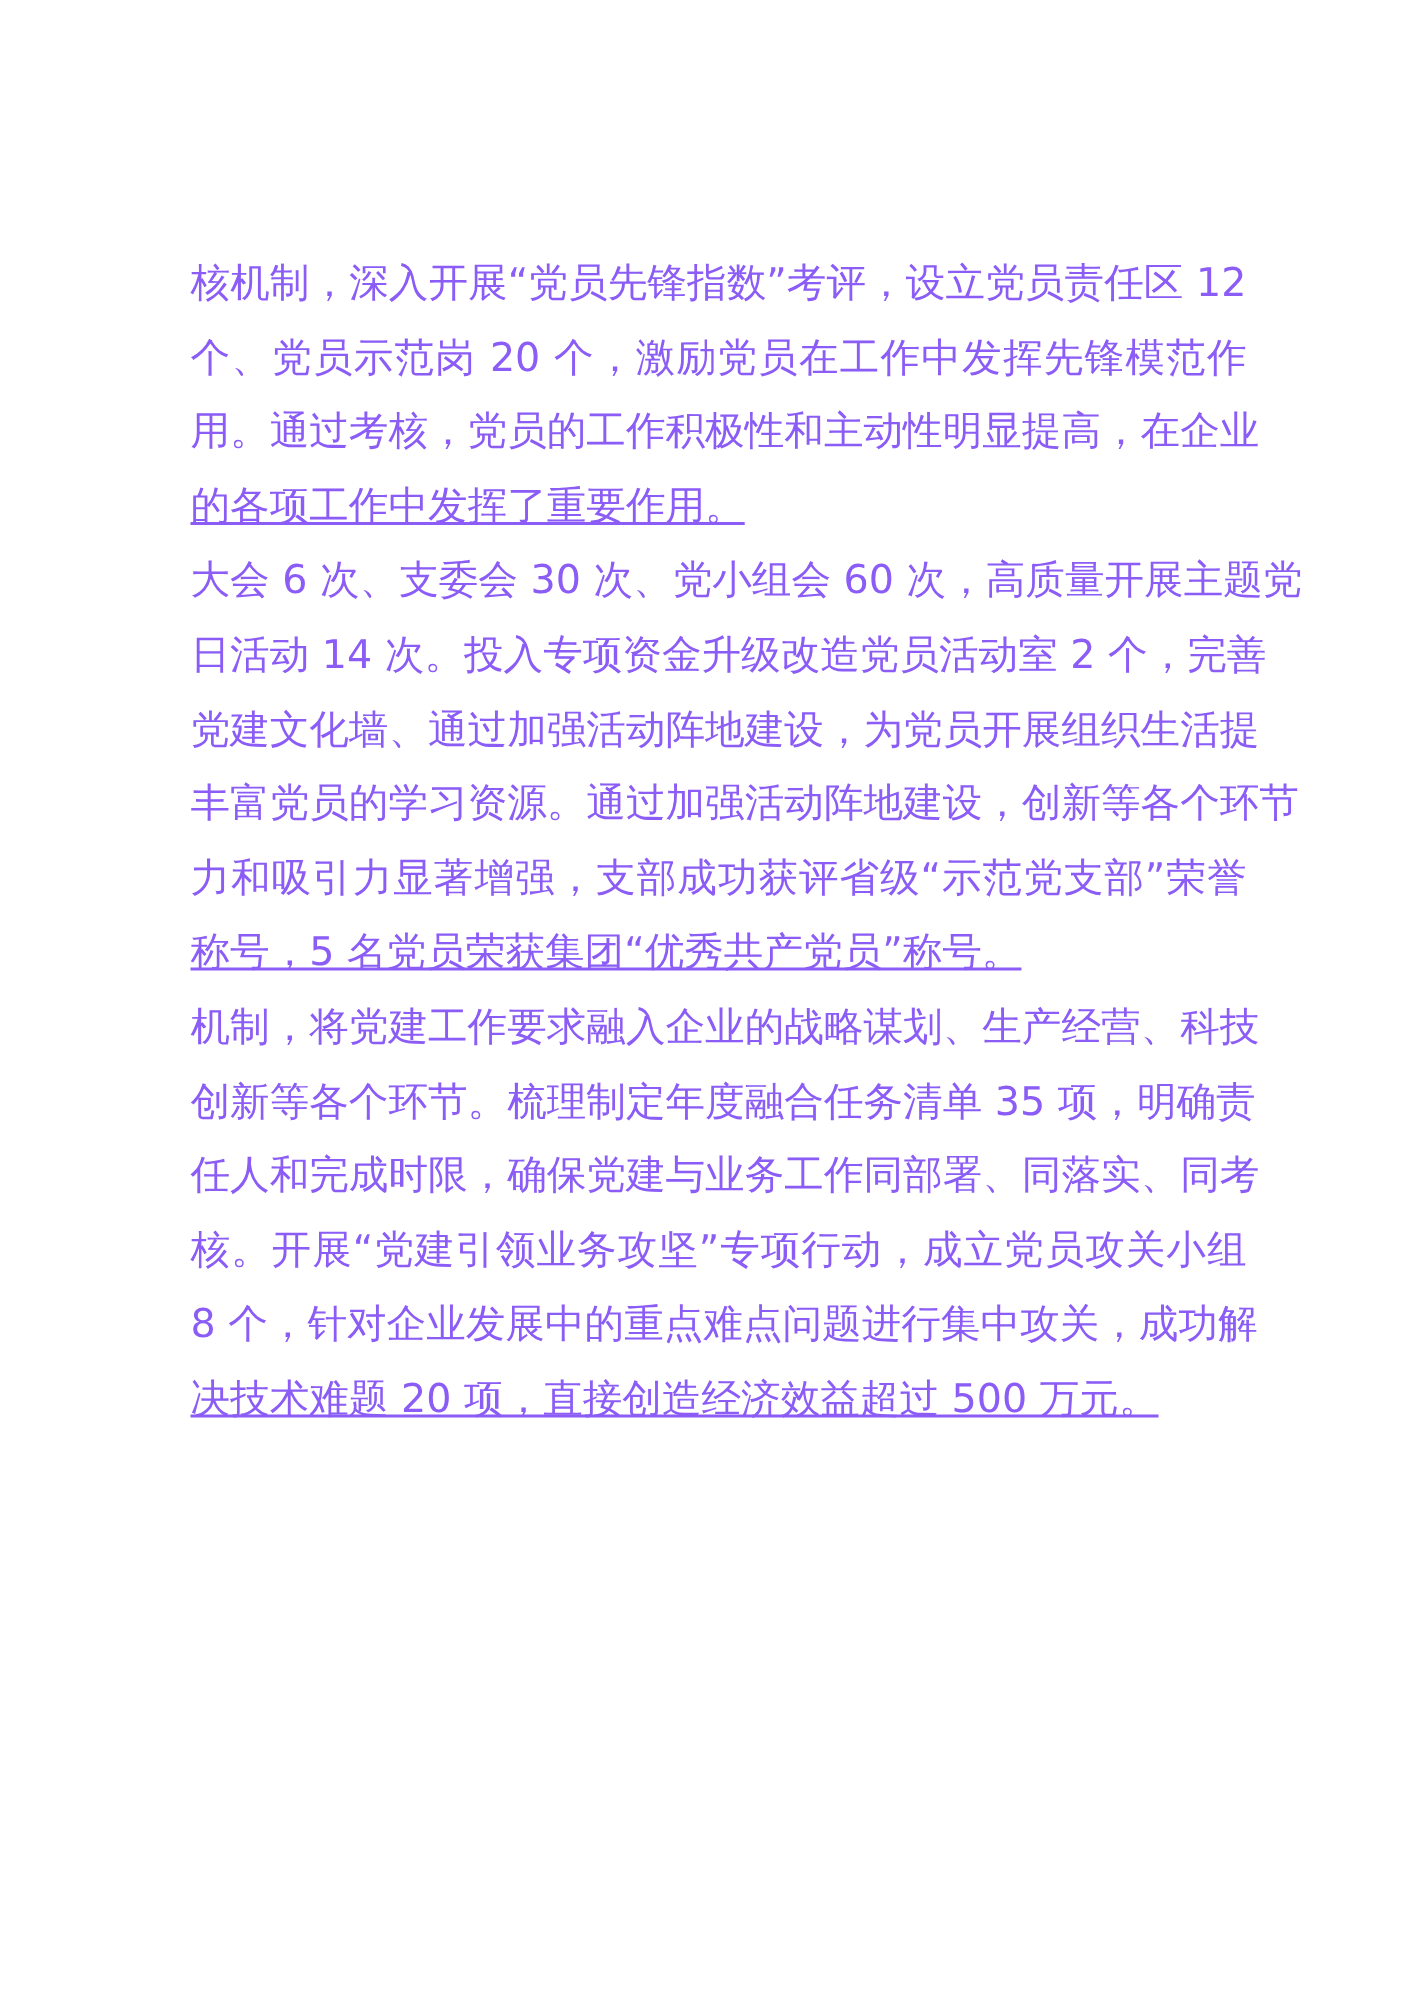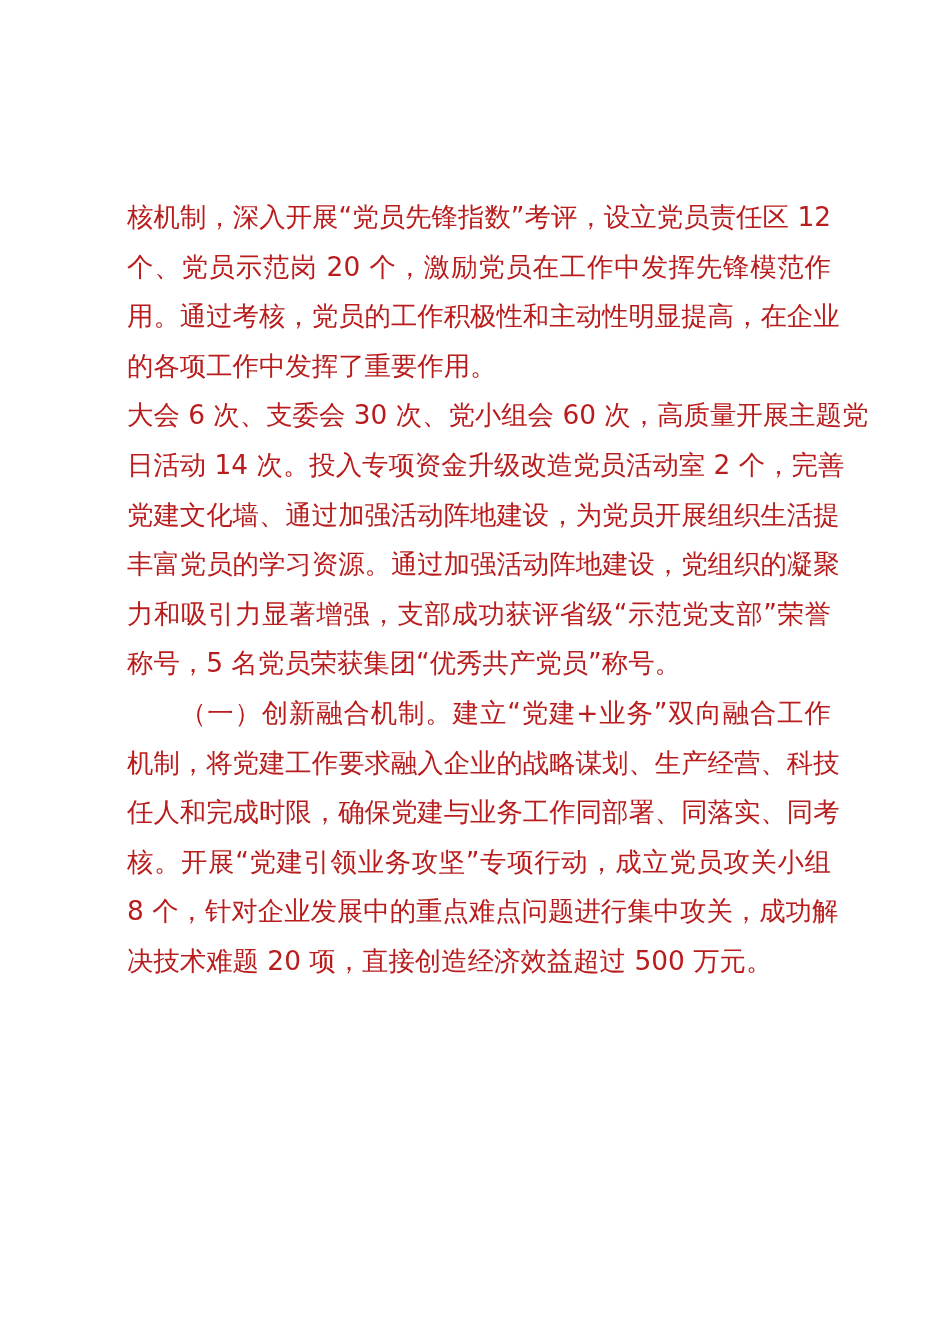--- a/index.html
+++ b/index.html
@@ -9,38 +9,39 @@
     }
     body {
       width: 950px;
       height: 1344px;
       position: relative;
       overflow: hidden;
     }
     .page {
       position: absolute;
       left: 127px;
-      top: 192px;
+      top: 164px;
       width: 704px;
       font-family: "DejaVu Sans", "Liberation Sans", sans-serif;
       font-size: 26.4px;
       line-height: 49.6px;
-      color: #b91c1c;
+      color: #8b5cf6;
       text-align: justify;
       text-justify: inter-character;
     }
     .line {
       display: block;
       white-space: nowrap;
       height: 49.6px;
       text-align-last: justify;
       text-align: justify;
     }
     .line.last {
       text-align-last: left;
+      text-decoration: underline;
     }
     .indent {
       padding-left: 53px;
     }
     .heading {
       padding-left: 44px;
     }
   </style>
 </head>
 <body>
@@ -51,28 +52,28 @@
     <span class="line">核机制，深入开展“党员先锋指数”考评，设立党员责任区 12</span>
     <span class="line">个、党员示范岗 20 个，激励党员在工作中发挥先锋模范作</span>
     <span class="line">用。通过考核，党员的工作积极性和主动性明显提高，在企业</span>
     <span class="line last">的各项工作中发挥了重要作用。</span>
   </div>
 
   <div>
     <span class="line">大会 6 次、支委会 30 次、党小组会 60 次，高质量开展主题党</span>
     <span class="line">日活动 14 次。投入专项资金升级改造党员活动室 2 个，完善</span>
     <span class="line">党建文化墙、通过加强活动阵地建设，为党员开展组织生活提</span>
-    <span class="line">丰富党员的学习资源。通过加强活动阵地建设，党组织的凝聚</span>
+    <span class="line">丰富党员的学习资源。通过加强活动阵地建设，创新等各个环节</span>
     <span class="line">力和吸引力显著增强，支部成功获评省级“示范党支部”荣誉</span>
     <span class="line last">称号，5 名党员荣获集团“优秀共产党员”称号。</span>
   </div>
 
 
   <div>
-    <span class="line indent">（一）创新融合机制。建立“党建+业务”双向融合工作</span>
     <span class="line">机制，将党建工作要求融入企业的战略谋划、生产经营、科技</span>
+    <span class="line">创新等各个环节。梳理制定年度融合任务清单 35 项，明确责</span>
     <span class="line">任人和完成时限，确保党建与业务工作同部署、同落实、同考</span>
     <span class="line">核。开展“党建引领业务攻坚”专项行动，成立党员攻关小组</span>
     <span class="line">8 个，针对企业发展中的重点难点问题进行集中攻关，成功解</span>
     <span class="line last">决技术难题 20 项，直接创造经济效益超过 500 万元。</span>
   </div>
 
 </div>
 
 </body></html>

